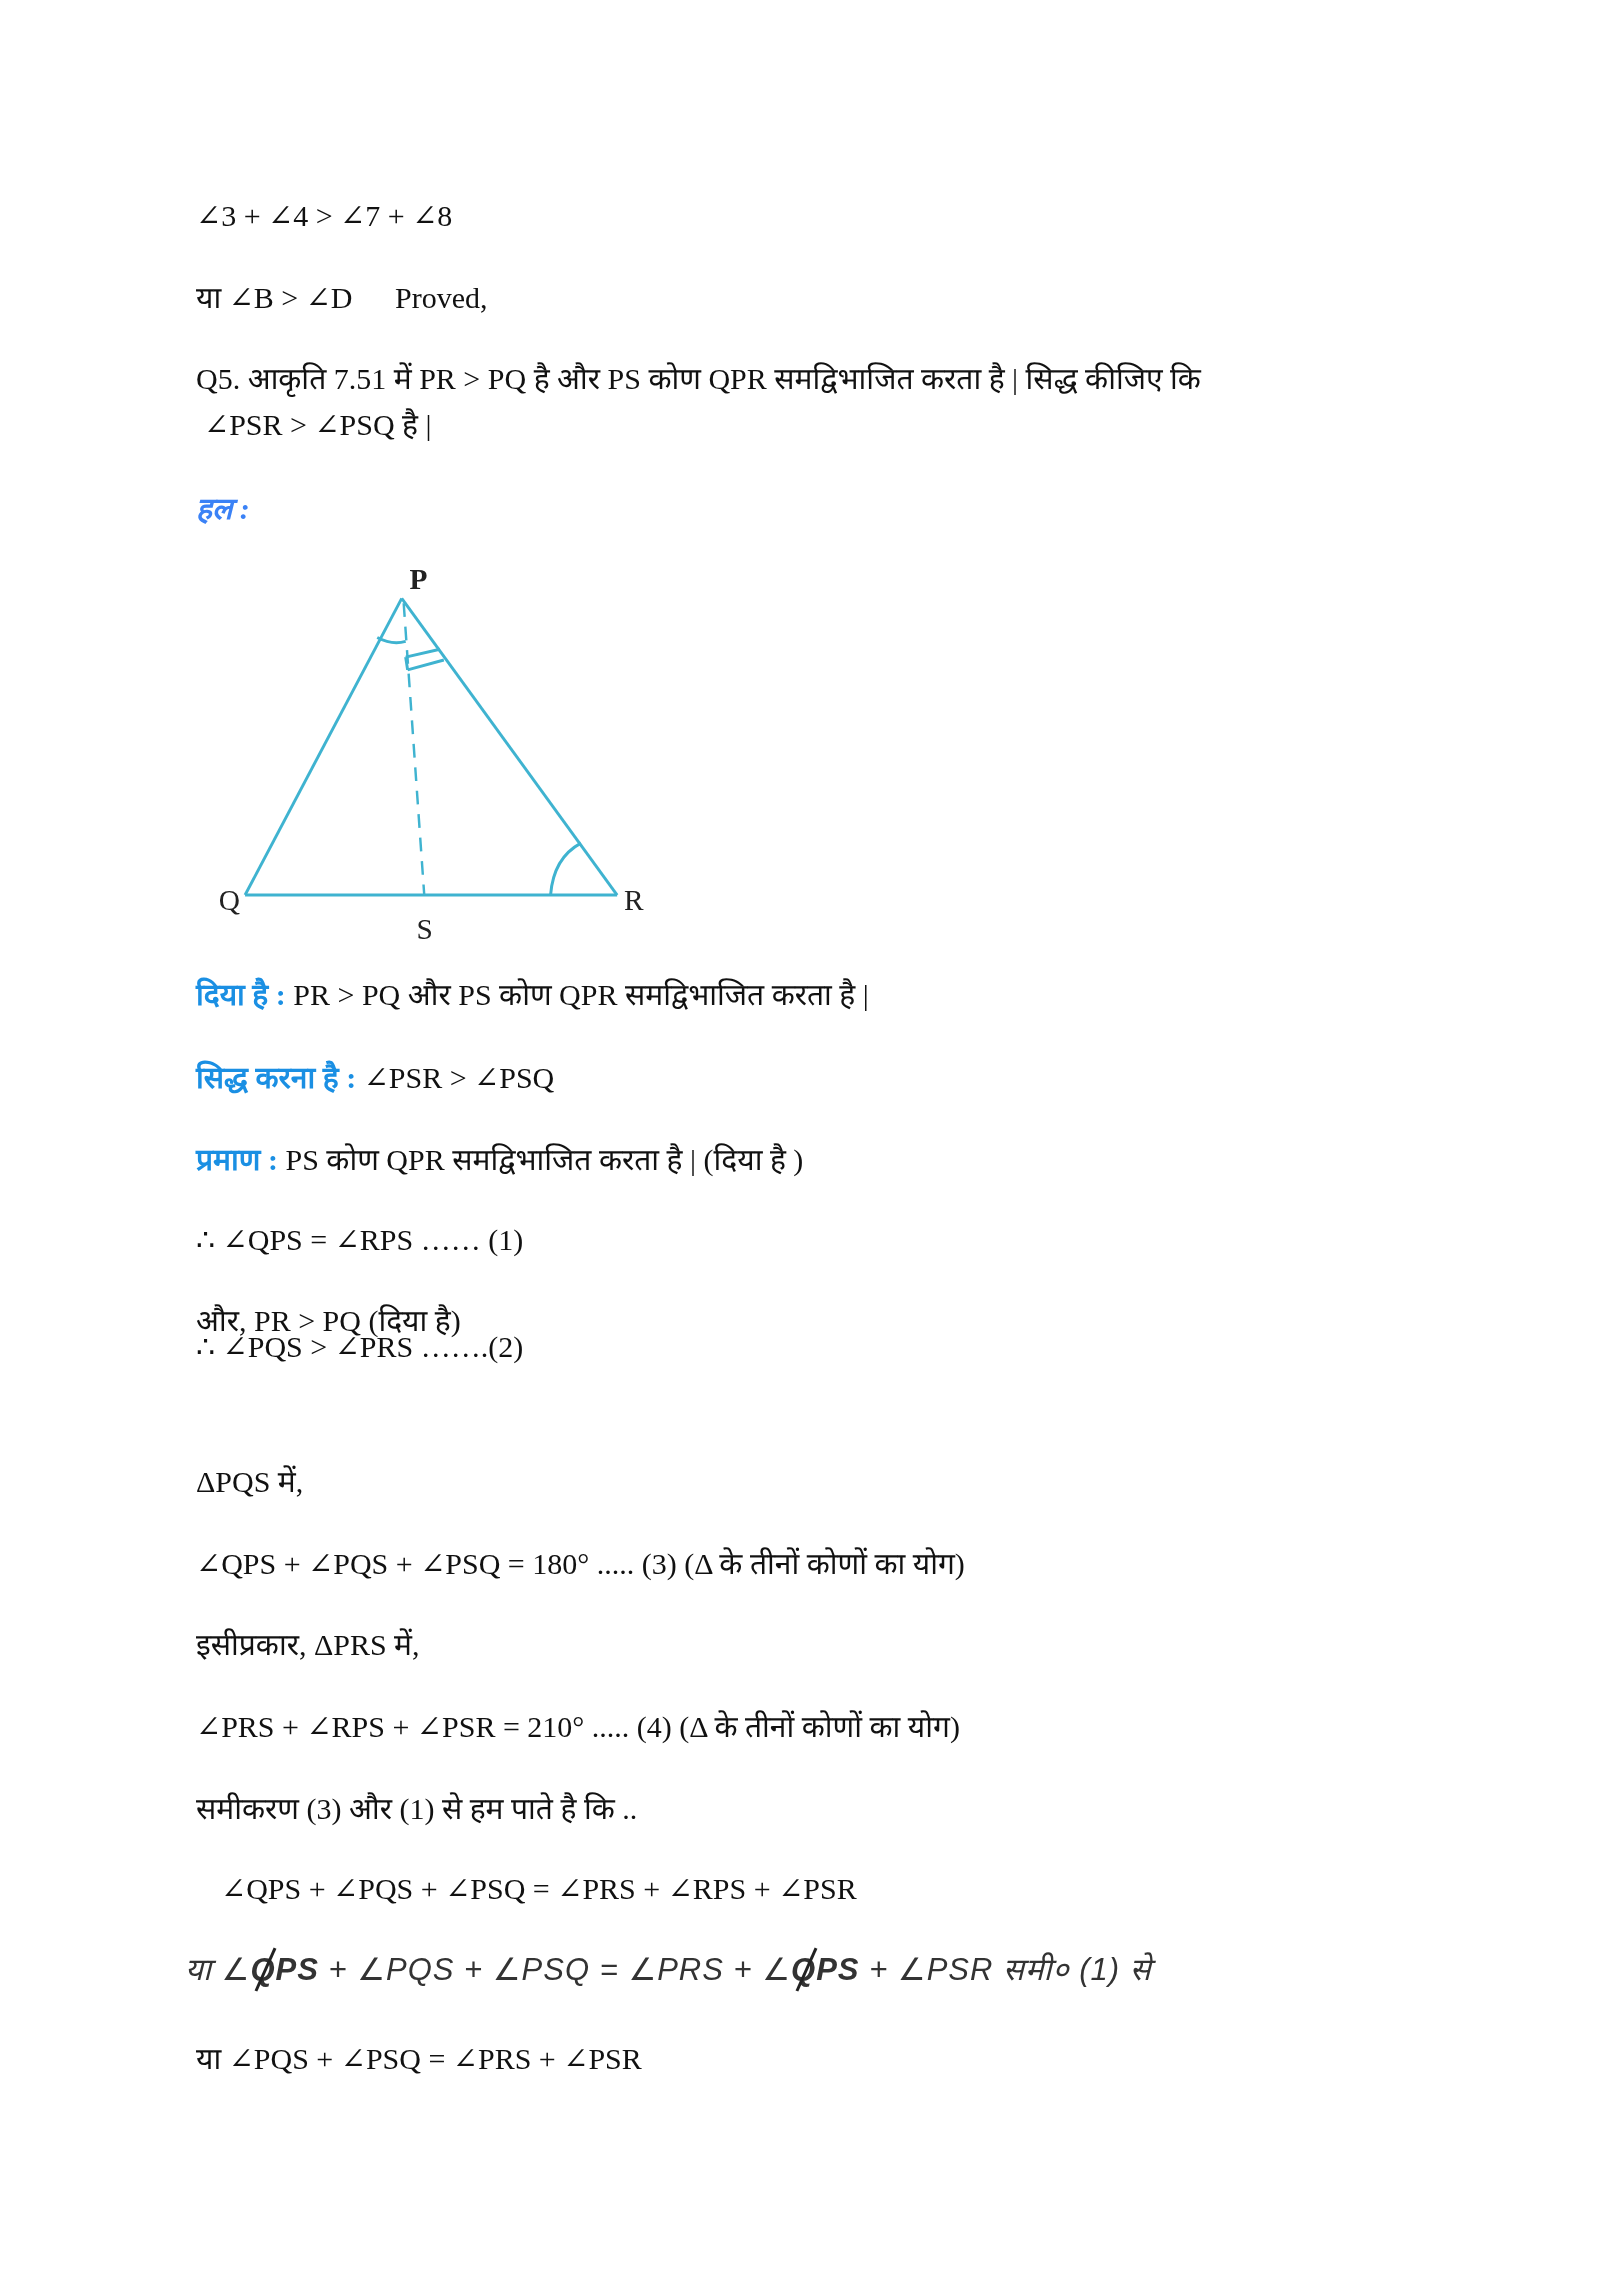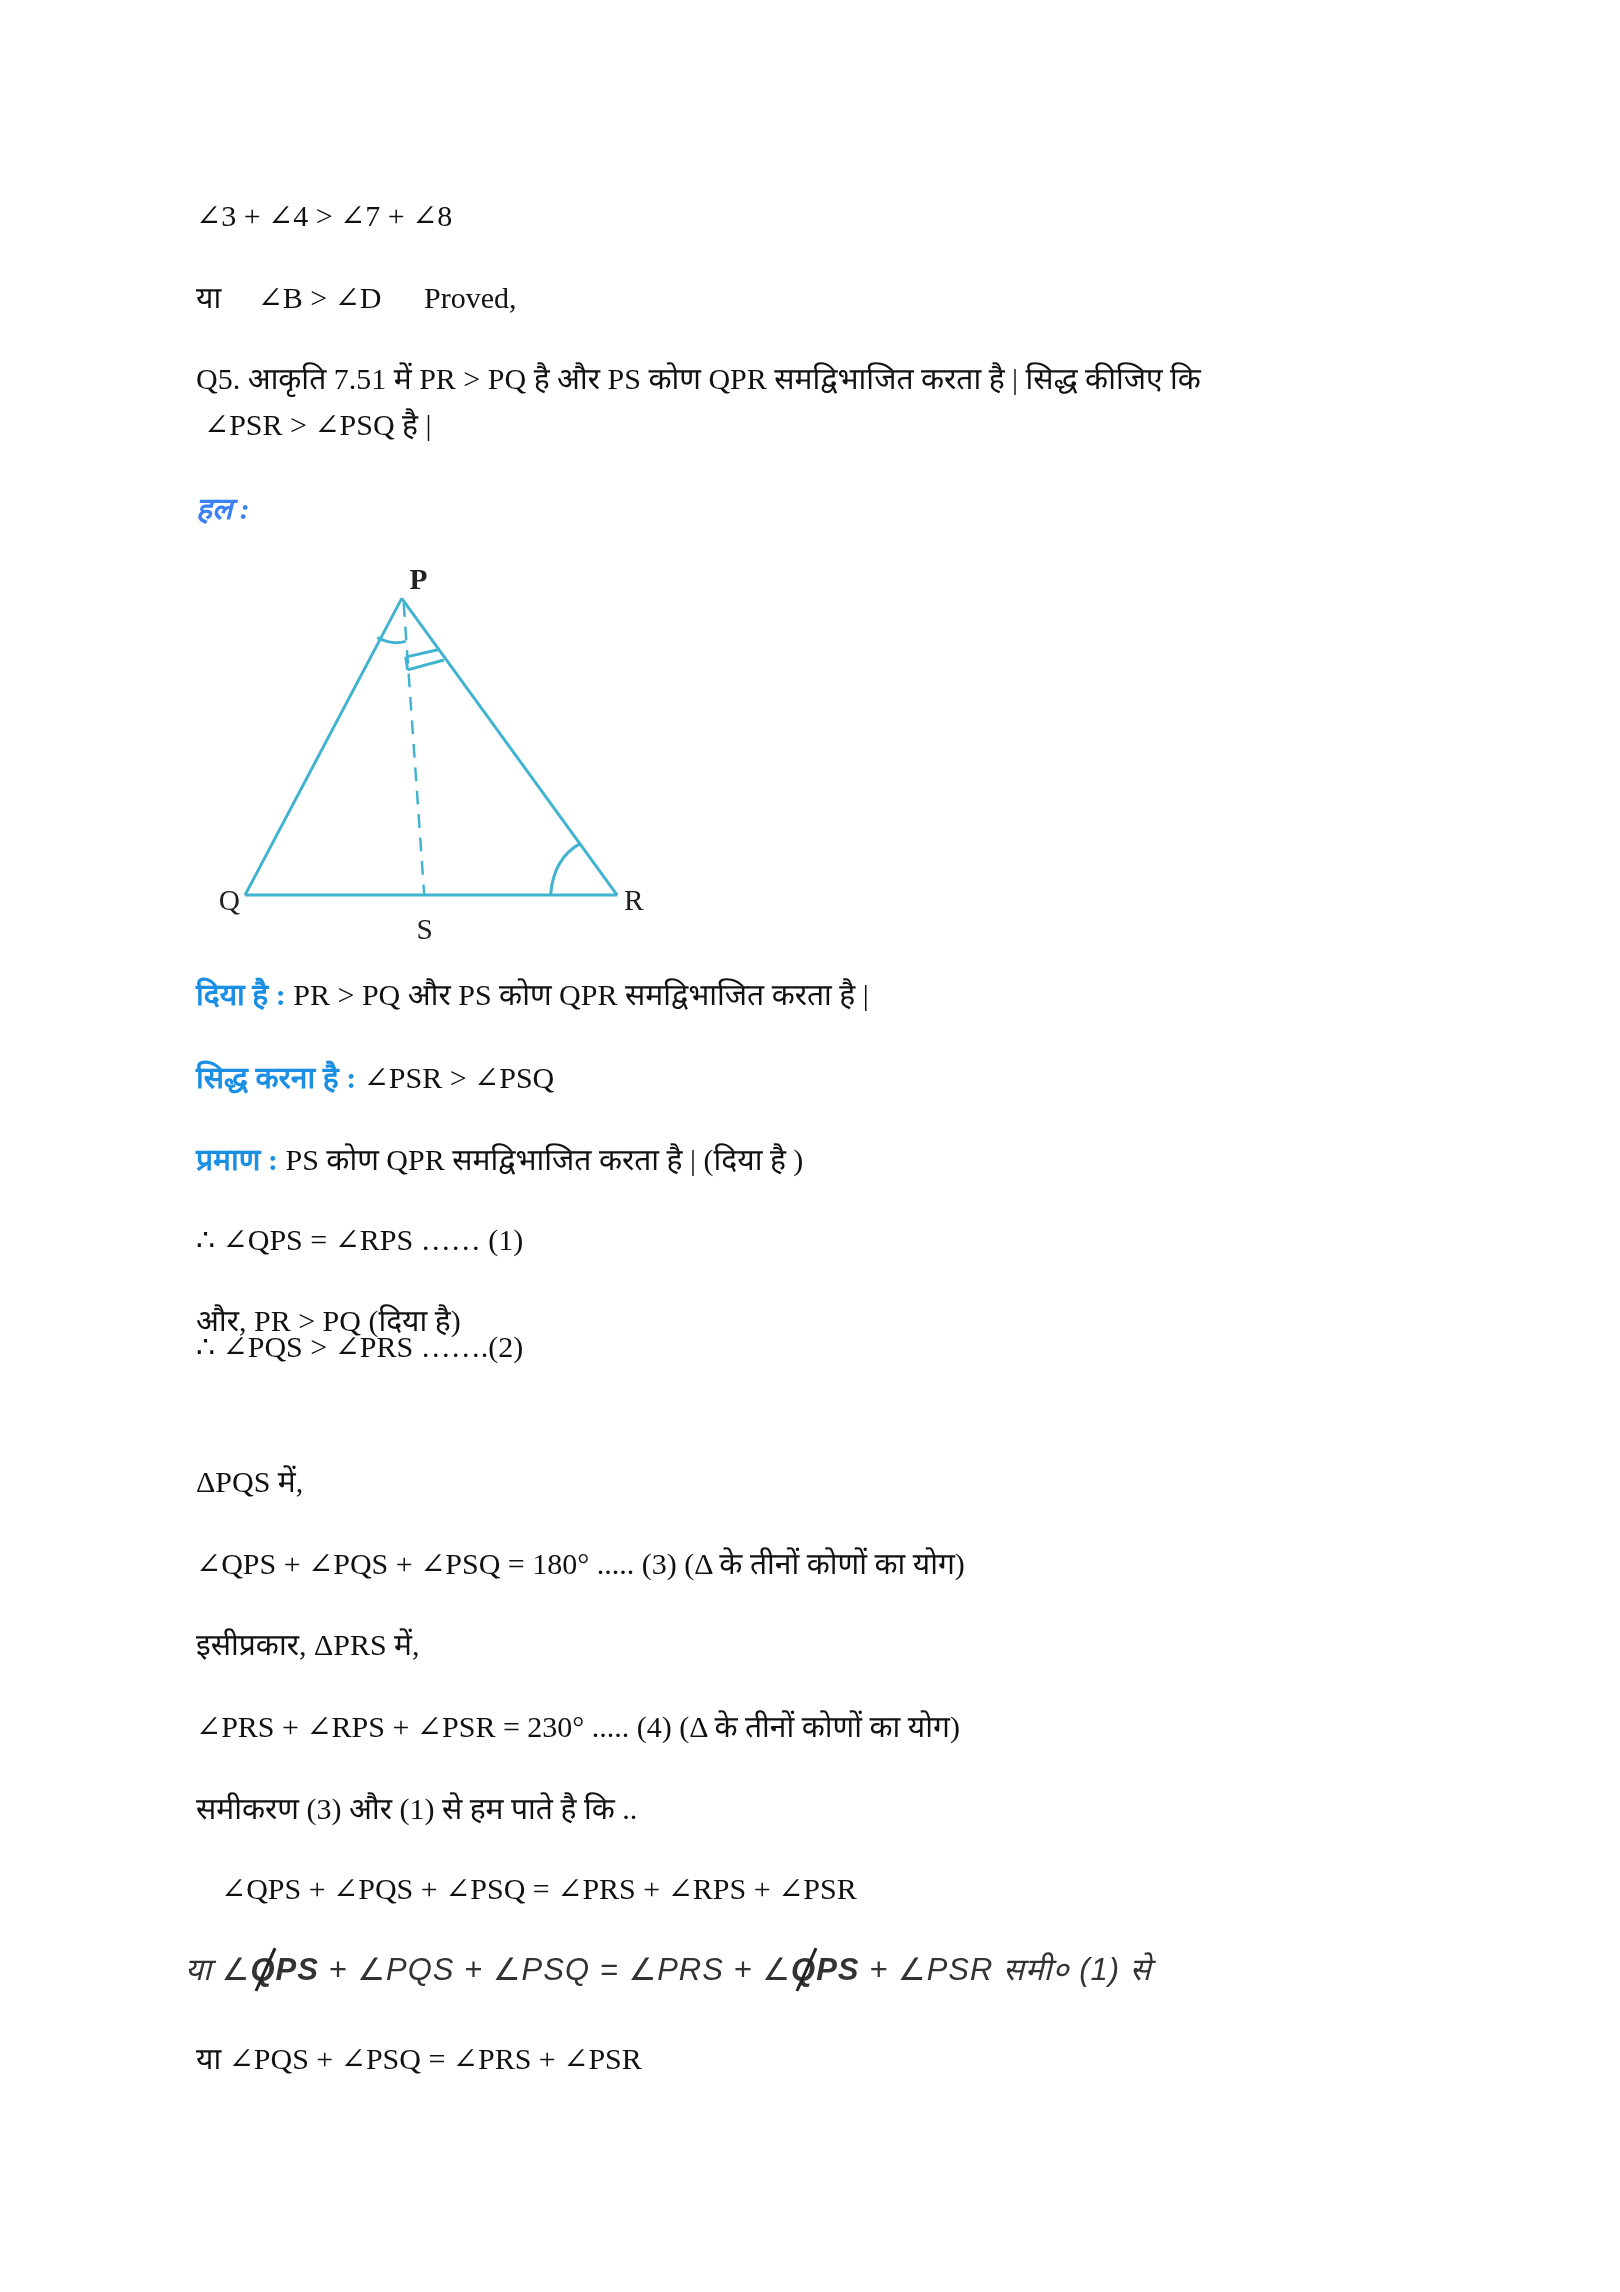--- a/index.html
+++ b/index.html
@@ -61,21 +61,21 @@
       fill: #222222;
     }
   </style>
 </head>
 <body>
 
 <div class="line" style="top:196px;">∠3 + ∠4 &gt; ∠7 + ∠8</div>
 
 <div class="line" style="top:278px;">
   <span>या</span>
-  <span style="margin-left:29px;">∠B &gt; ∠D</span>
+  <span style="">∠B &gt; ∠D</span>
   <span class="bold" style="margin-left:35px;">Proved,</span>
 </div>
 
 <div class="line bold" style="top:359px;">Q5. आकृति 7.51 में PR &gt; PQ  है और PS कोण QPR समद्विभाजित करता है | सिद्ध कीजिए कि</div>
 <div class="line bold" style="top:405px; left:204px;">∠PSR &gt; ∠PSQ  है |</div>
 
 <div class="line red" style="top:489px;">हल :</div>
 
 <div class="figure">
   <svg viewBox="0 0 480 400" xmlns="http://www.w3.org/2000/svg">
@@ -110,21 +110,21 @@
 <div class="line" style="top:1140px;">
   <span class="blue">प्रमाण :</span><span> PS कोण QPR समद्विभाजित करता है | (दिया है )</span>
 </div>
 
 <div class="line" style="top:1220px;">∴ ∠QPS = ∠RPS   …… (1)</div>
 <div class="line" style="top:1301px;">और,  PR &gt; PQ   (दिया है)</div>
 <div class="line" style="top:1327px;">∴  ∠PQS &gt; ∠PRS   …….(2)</div>
 <div class="line" style="top:1462px;">ΔPQS में,</div>
 <div class="line" style="top:1544px;">∠QPS + ∠PQS + ∠PSQ = 180°  ..... (3) (Δ के तीनों कोणों का योग)</div>
 <div class="line" style="top:1625px;">इसीप्रकार, ΔPRS में,</div>
-<div class="line" style="top:1707px;">∠PRS + ∠RPS + ∠PSR = 230°  ..... (4) (Δ के तीनों कोणों का योग)</div>
+<div class="line" style="top:1707px;">∠PRS + ∠RPS + ∠PSR = 210°  ..... (4) (Δ के तीनों कोणों का योग)</div>
 <div class="line" style="top:1789px;">समीकरण (3) और (1) से हम पाते है कि ..</div>
 <div class="line" style="top:1869px; left:221px;">∠QPS + ∠PQS + ∠PSQ = ∠PRS + ∠RPS + ∠PSR</div>
 
 <div class="line sans-line" style="top:1950px; left:185px;font-style:italic;">
   <span>या ∠</span><span class="struck">QPS</span><span> + ∠PQS + ∠PSQ = ∠PRS + ∠</span><span class="struck">QPS</span><span> + ∠PSR   समी० (1) से</span>
 </div>
 
 <div class="line" style="top:2039px;">या ∠PQS + ∠PSQ = ∠PRS + ∠PSR</div>
 
 

